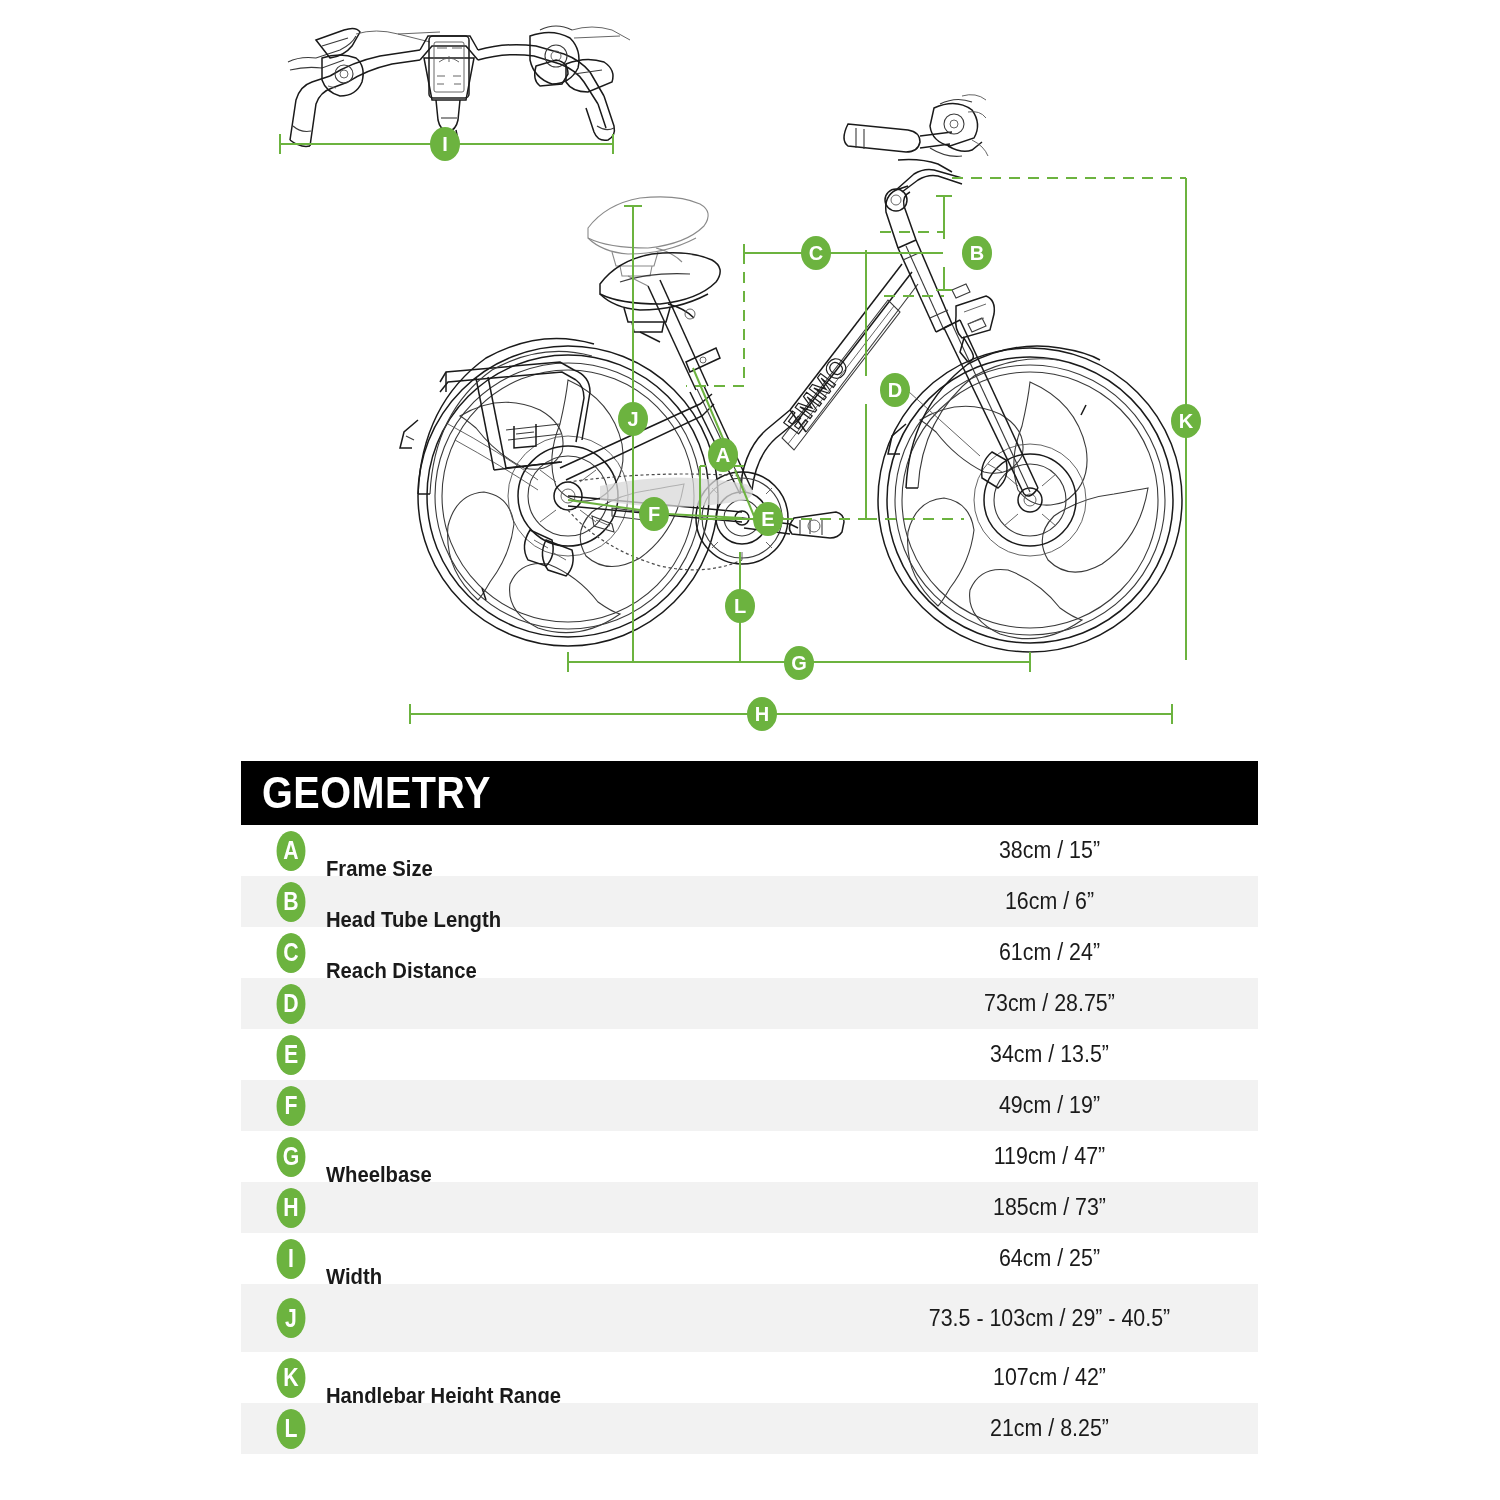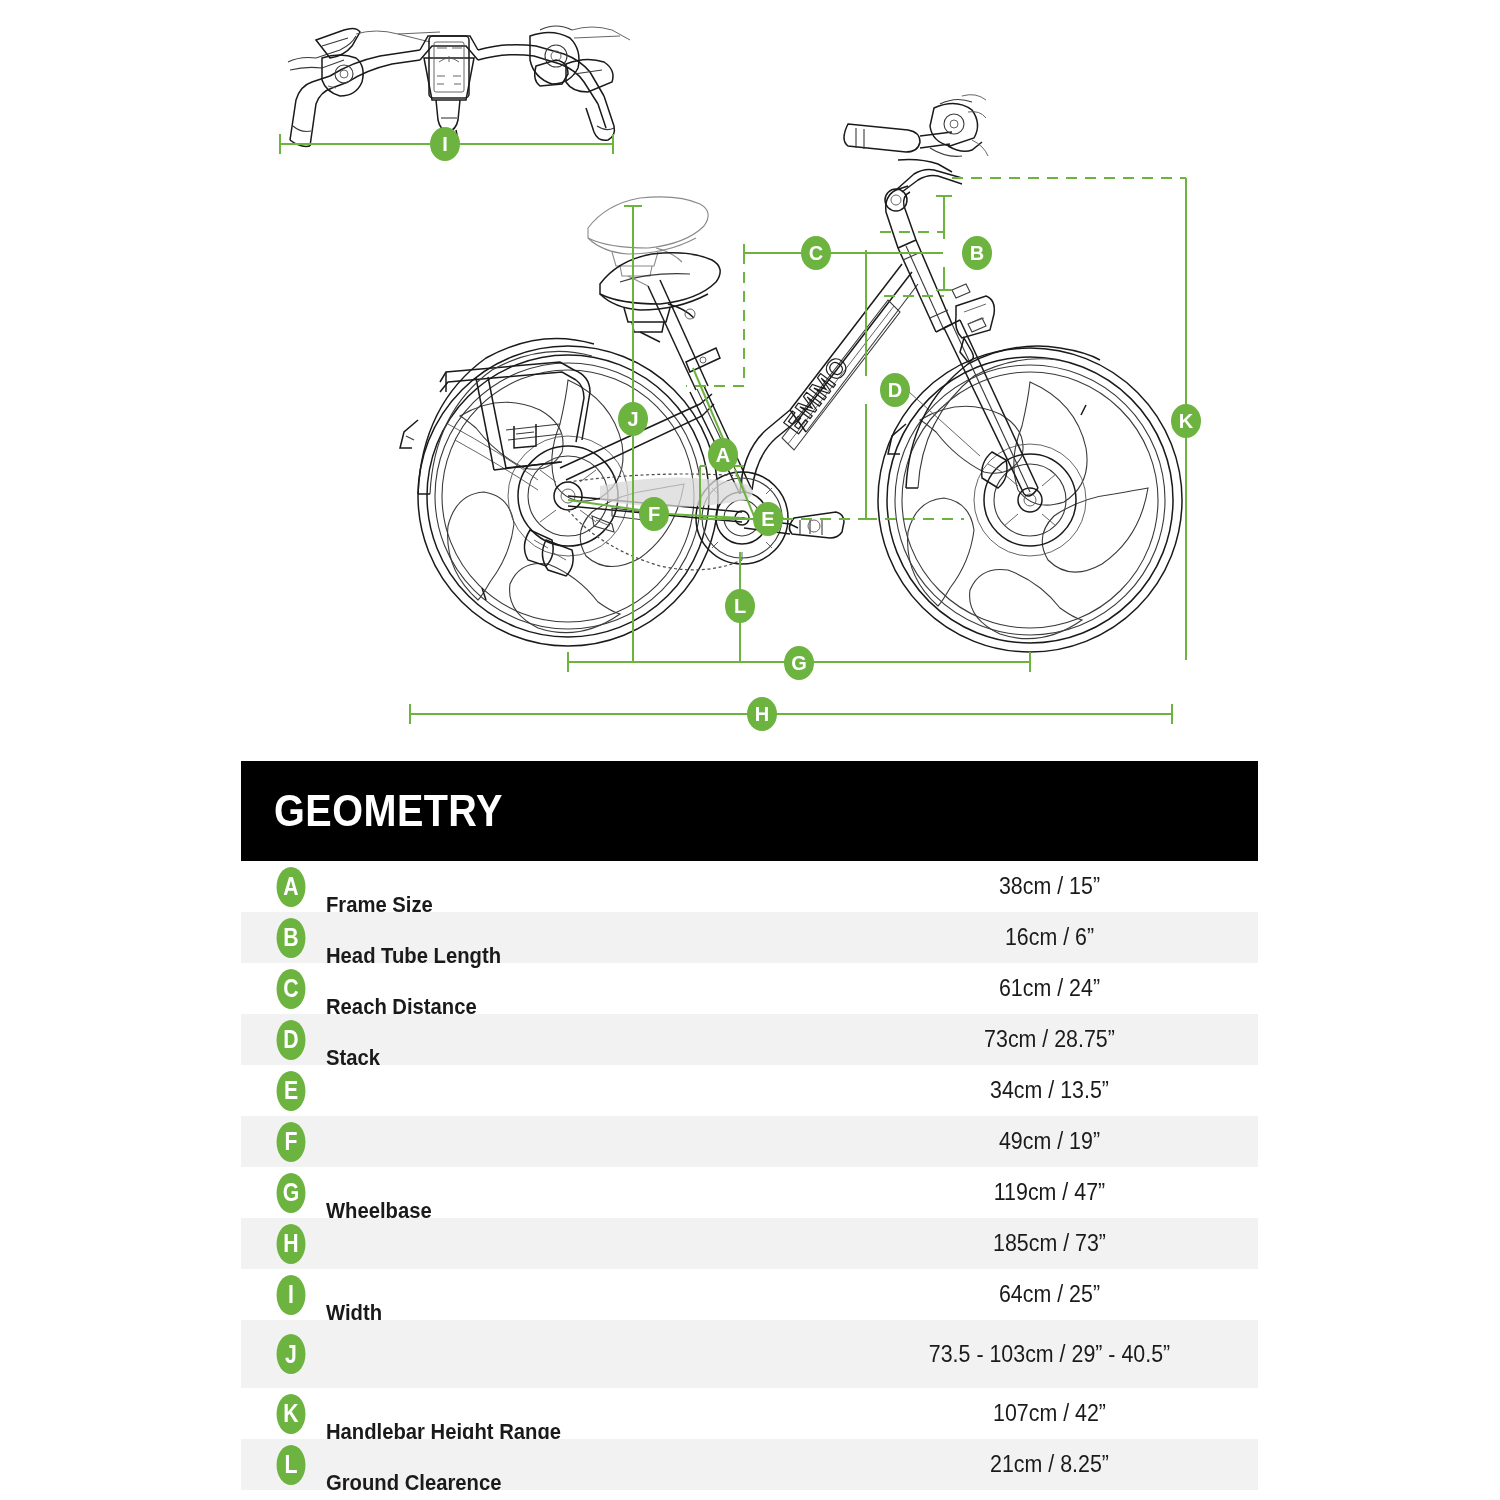--- a/index.html
+++ b/index.html
@@ -18,22 +18,22 @@
   #diagram svg{display:block;}
 
   
   #geometry-table{
     position:absolute;
     left:241px;top:761px;
     width:1017px;
   }
   #table-header{
     background:#000000;
-    height:100px;
-    display:flex;align-items:center;padding-left:12px;
+    height:64px;
+    display:flex;align-items:center;
   }
   #table-header .title{
     color:#ffffff;
     font-family:"Liberation Sans Narrow","Liberation Sans",sans-serif;
     font-weight:bold;
     font-size:45px;
     letter-spacing:0.5px;
     padding-left:24px;
     transform:scaleX(0.88);
     transform-origin:left center;
@@ -528,23 +528,20 @@
         </div>
         <div class="row">
           <div class="badge">C</div>
           <div class="label-wrap">
             <div class="label">Reach Distance</div>
           </div>
           <div class="value">61cm  / 24”</div>
         </div>
         <div class="row alt">
           <div class="badge">D</div>
-          <div class="label-wrap">
-            <div class="label">Stack</div>
-          </div>
           <div class="value">73cm  / 28.75”</div>
         </div>
         <div class="row">
           <div class="badge">E</div>
           <div class="value">34cm  / 13.5”</div>
         </div>
         <div class="row alt">
           <div class="badge">F</div>
           <div class="value">49cm  / 19”</div>
         </div>
@@ -572,21 +569,18 @@
         </div>
         <div class="row">
           <div class="badge">K</div>
           <div class="label-wrap">
             <div class="label">Handlebar Height Range</div>
           </div>
           <div class="value">107cm  / 42”</div>
         </div>
         <div class="row alt">
           <div class="badge">L</div>
-          <div class="label-wrap">
-            <div class="label">Ground Clearence</div>
-          </div>
           <div class="value">21cm  / 8.25”</div>
         </div>
       </div>
   </div>
 
 </div>
 
 </body></html>

